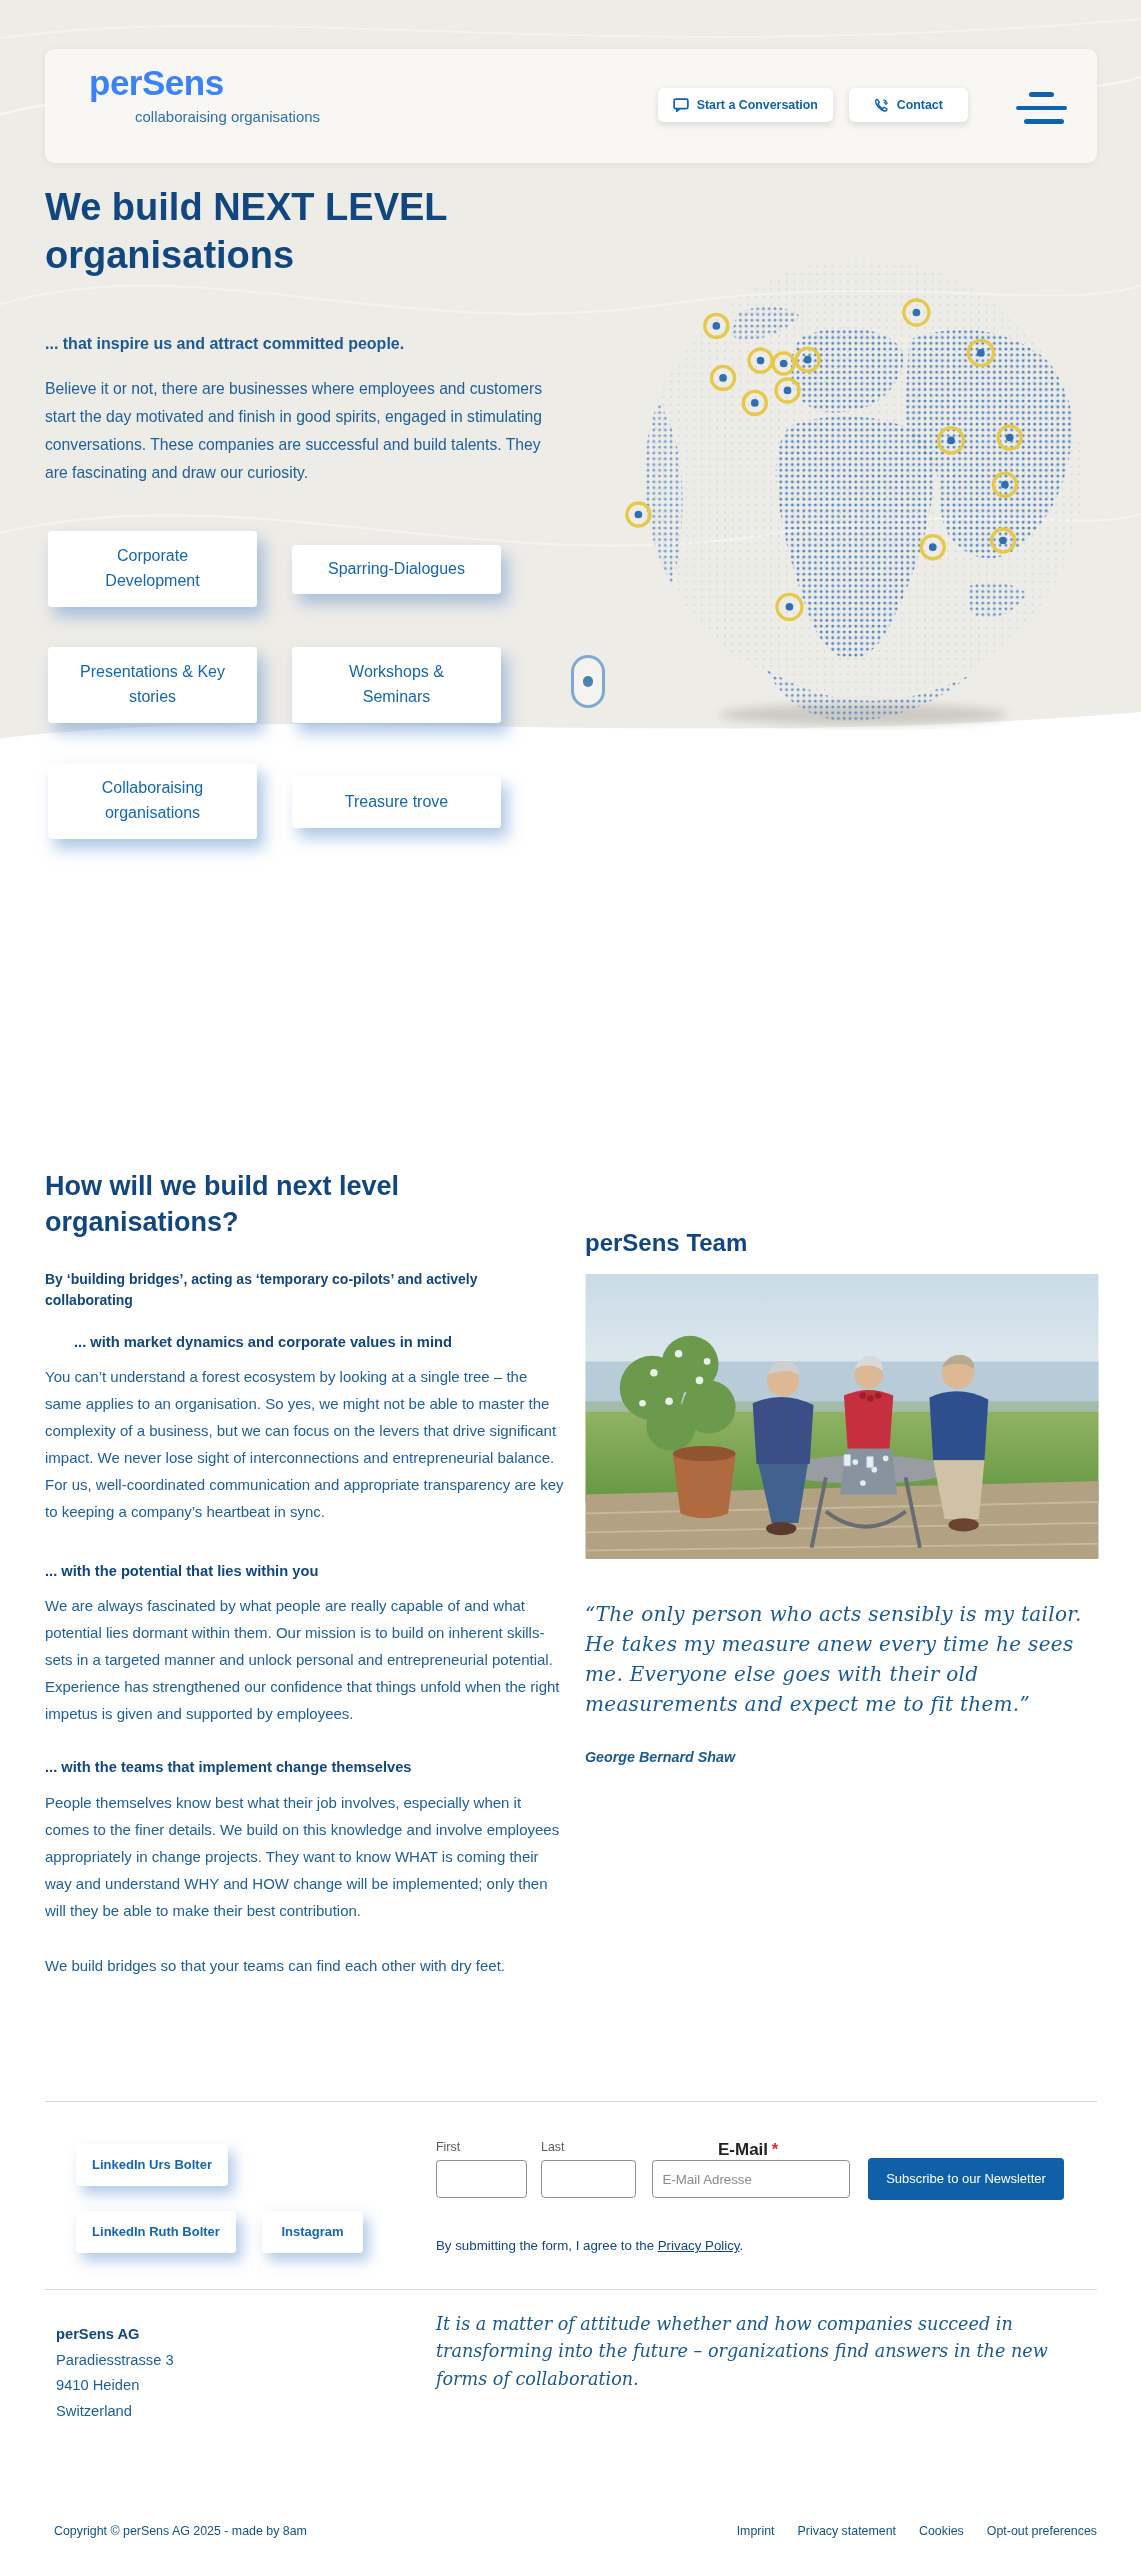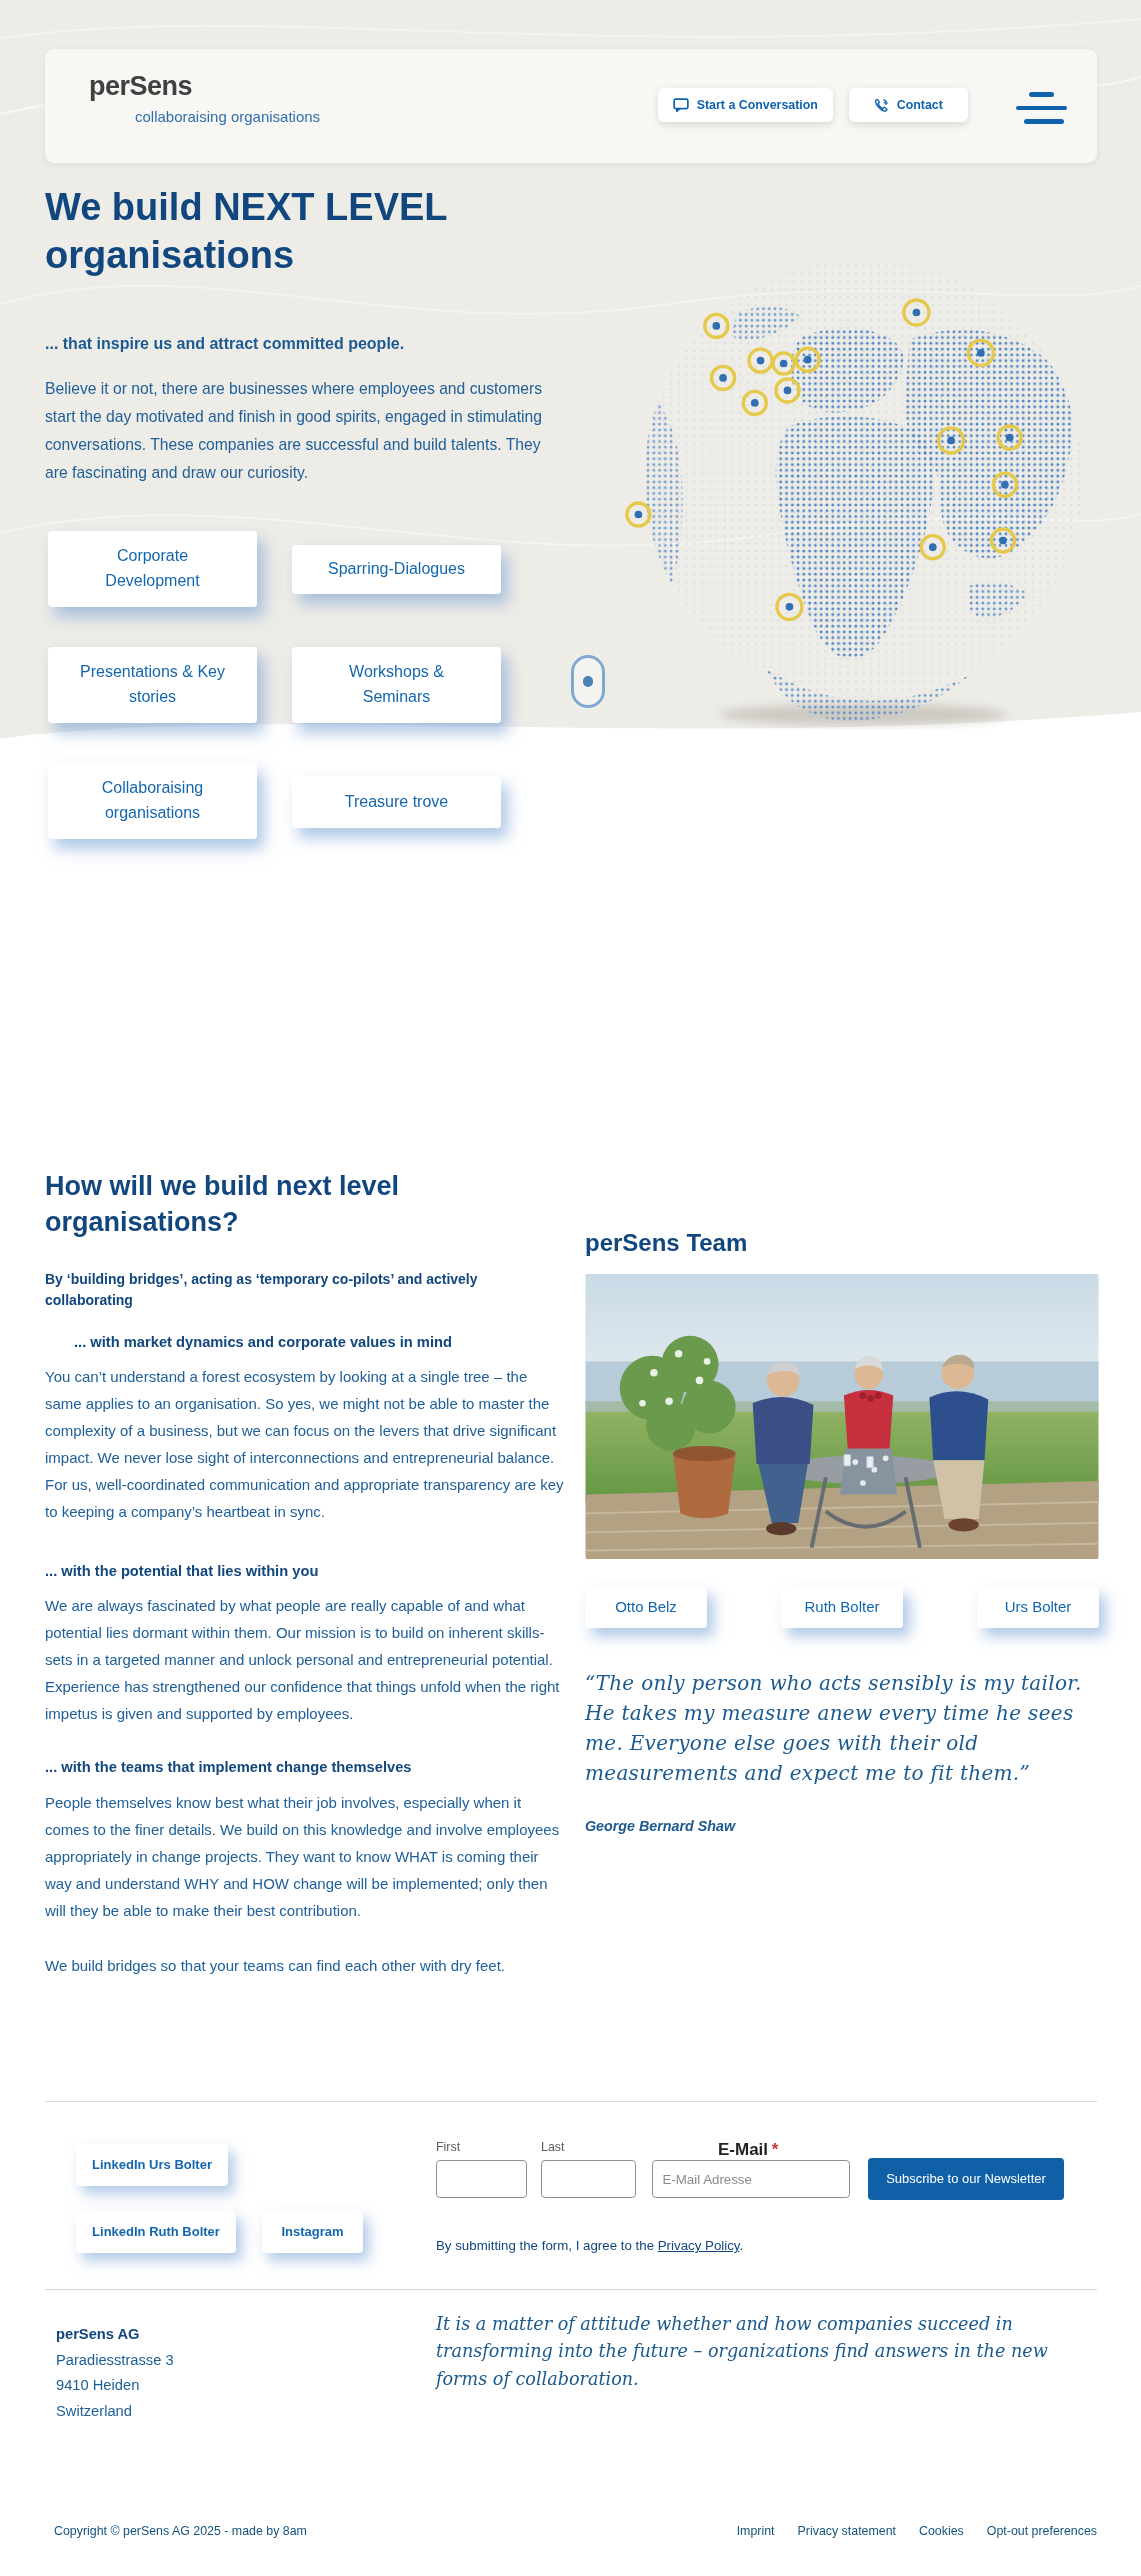--- a/index.html
+++ b/index.html
@@ -7,21 +7,21 @@
   .page { position:relative; width:1142px; height:2576px; background:#ffffff; overflow:hidden; }
 
   
   .hero-bg { position:absolute; left:0; top:0; width:1142px; height:746px; background:#eeece7; }
   .hero-waves { position:absolute; left:0; top:0; width:1142px; height:746px; }
   .hero-bg-edge { position:absolute; left:0; top:689px; width:1142px; height:57px; }
 
   
   .header-card { position:absolute; left:45px; top:49px; width:1052px; height:114px;
     background:#f8f7f4; border-radius:9.5px; box-shadow:0 1.9px 7.6px rgba(0,0,0,.06); }
-  .logo-title { position:absolute; left:89px; top:71px; font-size:27px; font-weight:bold; color:#404040; letter-spacing:-0.5px;}
+  .logo-title { position:absolute; left:89px; top:63px; font-size:35px; font-weight:bold; color:#3b82f6; letter-spacing:-0.5px;}
   .logo-sub { position:absolute; left:135px; top:108px; font-size:15px; color:#2e6fae; }
   .hdr-btn { position:absolute; top:88px; height:34px; background:#ffffff; border:none; border-radius:5.7px;
     box-shadow:0 2.9px 7.6px rgba(0,0,0,.13); color:#0f62ac; font-weight:bold; font-size:12.4px;
     display:flex; align-items:center; justify-content:center; gap:7.6px; cursor:pointer; font-family:"Liberation Sans",sans-serif;}
   .hdr-btn svg { flex:0 0 auto; }
   .btn-conv { left:658px; width:175px; }
   .btn-contact { left:849px; width:119px; }
   .menu-btn { position:absolute; left:1016px; top:92px; width:51px; height:32px; cursor:pointer;
     display:flex; flex-direction:column; align-items:flex-end; justify-content:space-between; background:none; border:none;}
   .menu-btn span { display:block; height:4.8px; border-radius:2.9px; background:#0f62ac; }
@@ -304,25 +304,20 @@
       <path d="M375 98 Q382 84 396 85 Q410 88 409 100 Q396 90 375 98 Z" fill="#b9a98e"></path>
       <path d="M362 130 Q392 116 424 132 L420 196 L366 196 Z" fill="#2e4f8e"></path>
       <path d="M366 196 L420 196 L414 258 L378 258 Z" fill="#cfc2a6"></path>
       <ellipse cx="398" cy="264" rx="16" ry="7" fill="#6b4330"></ellipse>
 
       <g fill="#e8eef2" stroke="#b9c4cc">
         <rect x="272" y="190" width="7" height="12" rx="1"></rect>
           <rect x="296" y="192" width="7" height="12" rx="1"></rect>
       </g>
     </svg>
-    <div class="team-btns">
-      <button class="soft-btn team-btn">Otto Belz</button>
-      <button class="soft-btn team-btn">Ruth Bolter</button>
-      <button class="soft-btn team-btn">Urs Bolter</button>
-    </div>
     <div class="team-quote handwriting">“The only person who acts sensibly is my tailor. He takes my measure anew every time he sees me. Everyone else goes with their old measurements and expect me to fit them.”</div>
     <div class="quote-author">George Bernard Shaw</div>
   </section>
 
   <div class="divider dv1"></div>
 
   <button class="soft-btn social-btn so1">LinkedIn Urs Bolter</button>
   <button class="soft-btn social-btn so2">LinkedIn Ruth Bolter</button>
   <button class="soft-btn social-btn so3">Instagram</button>
 

